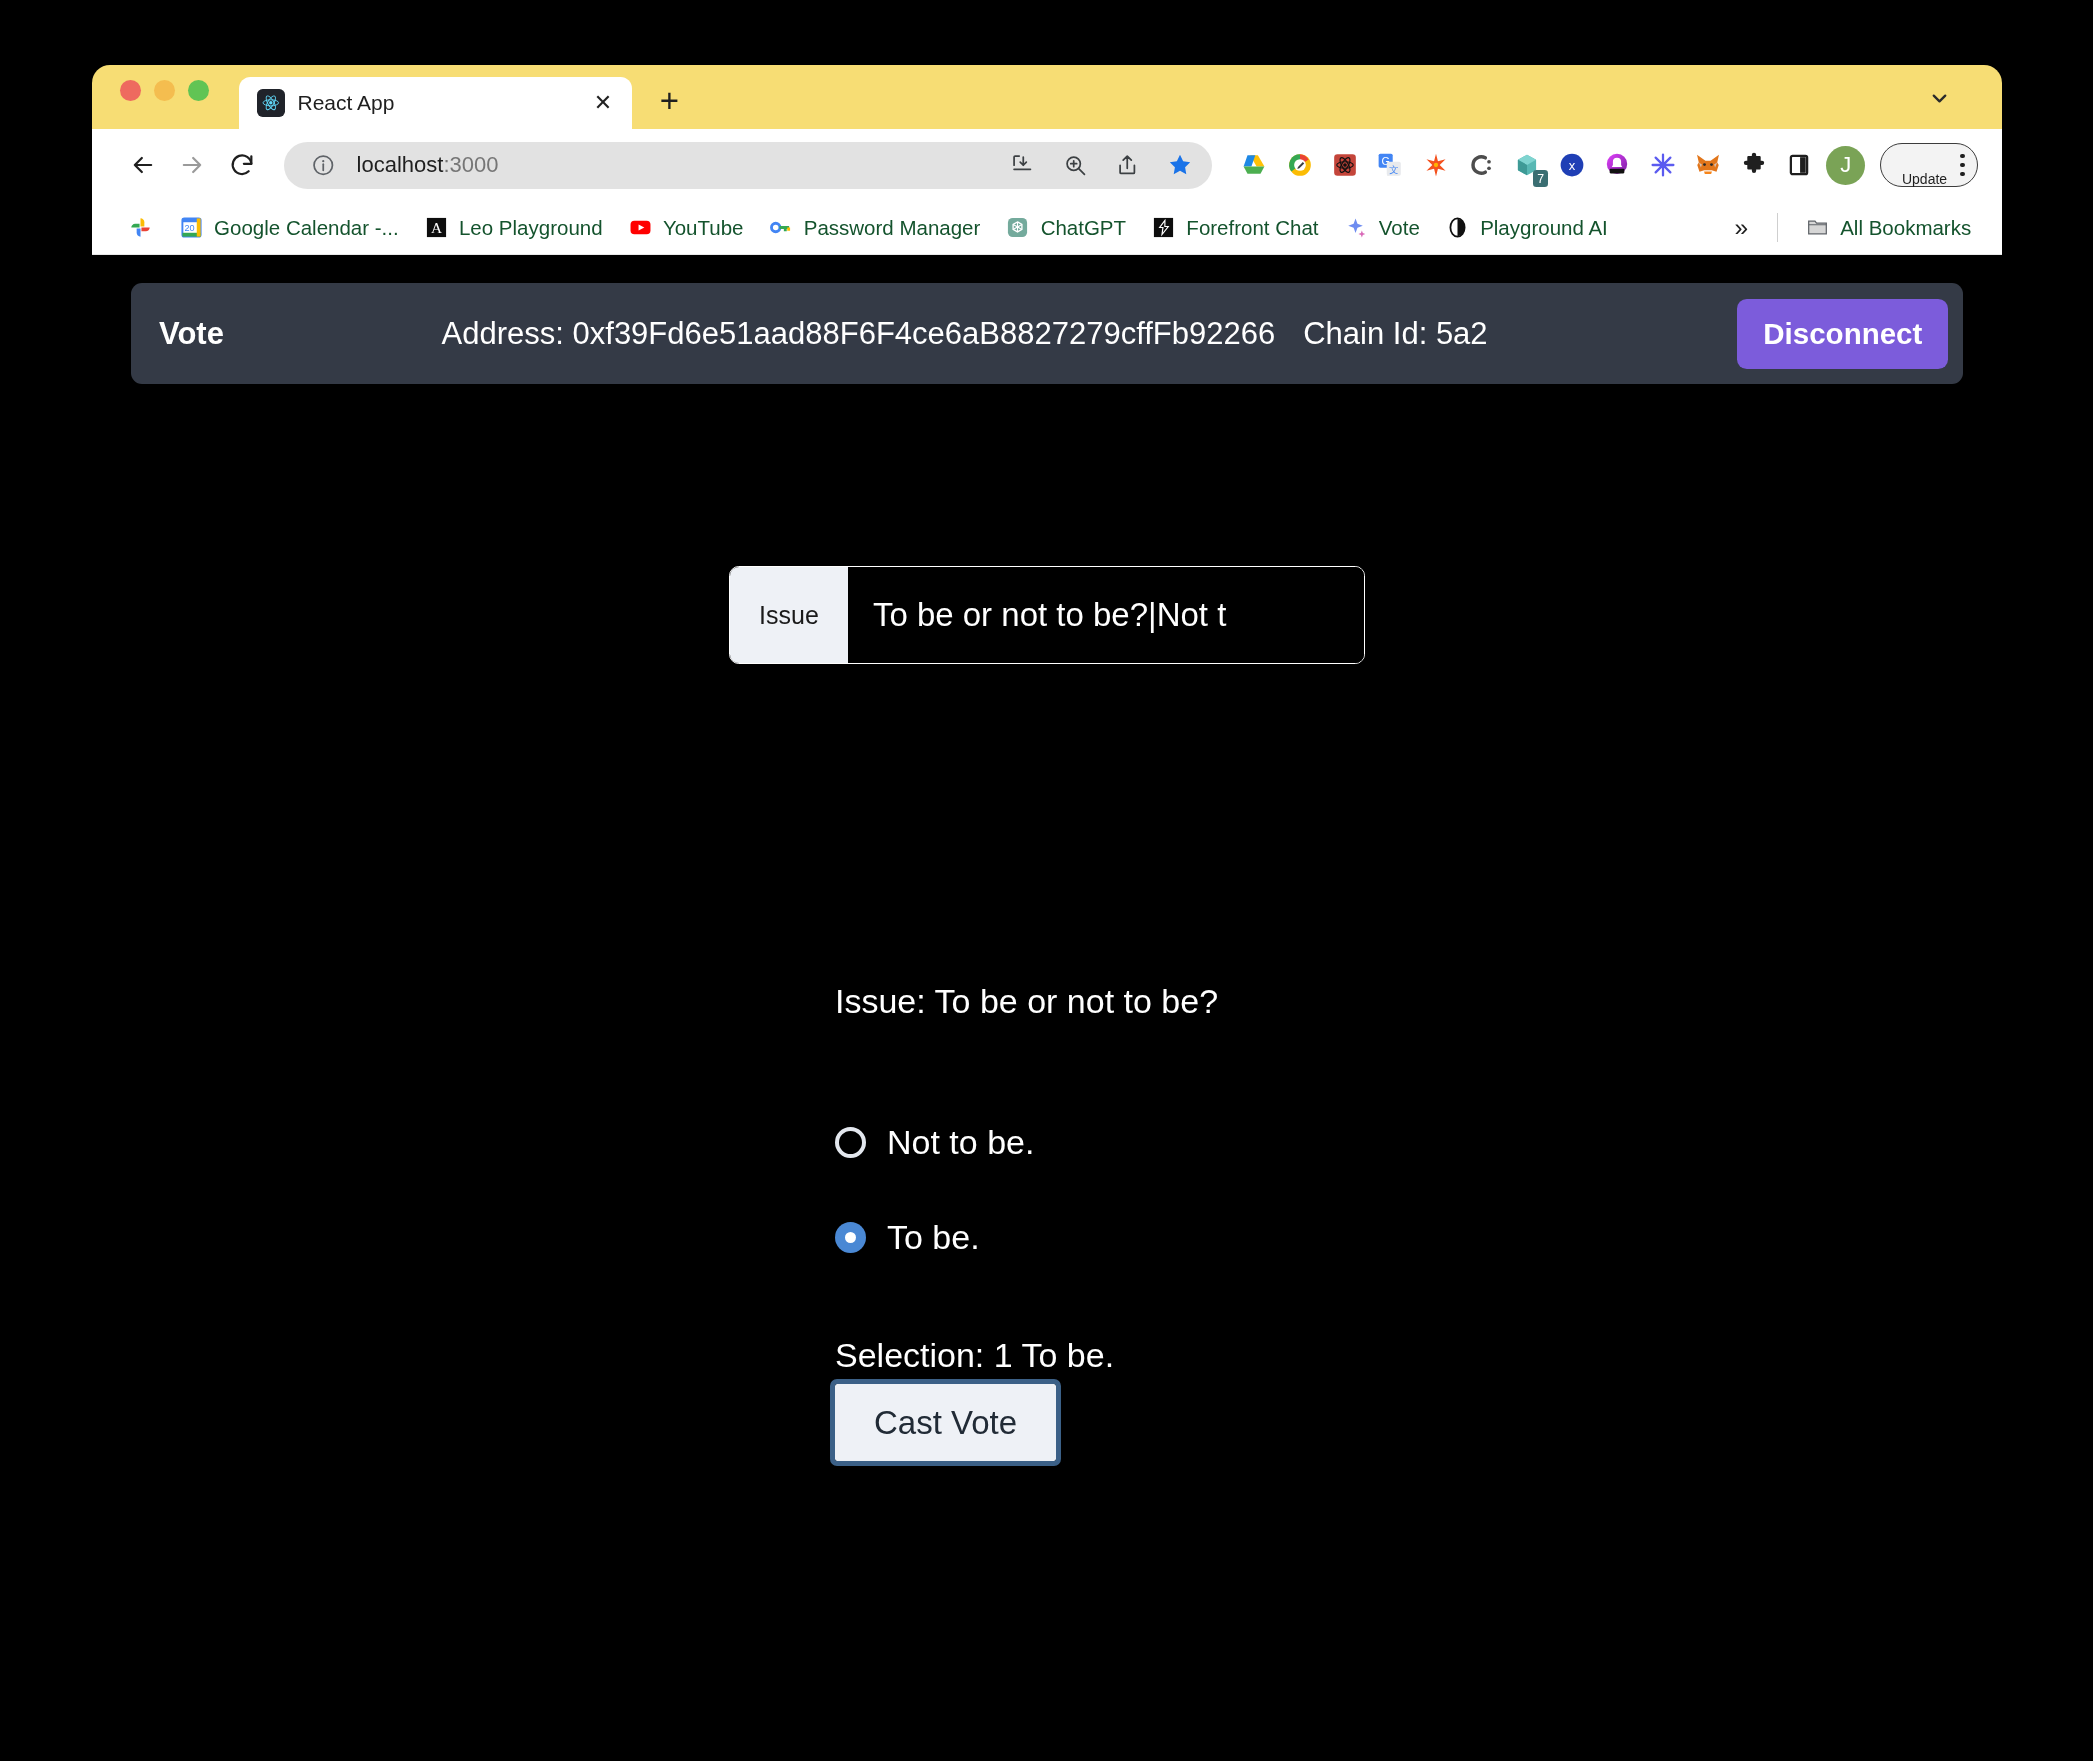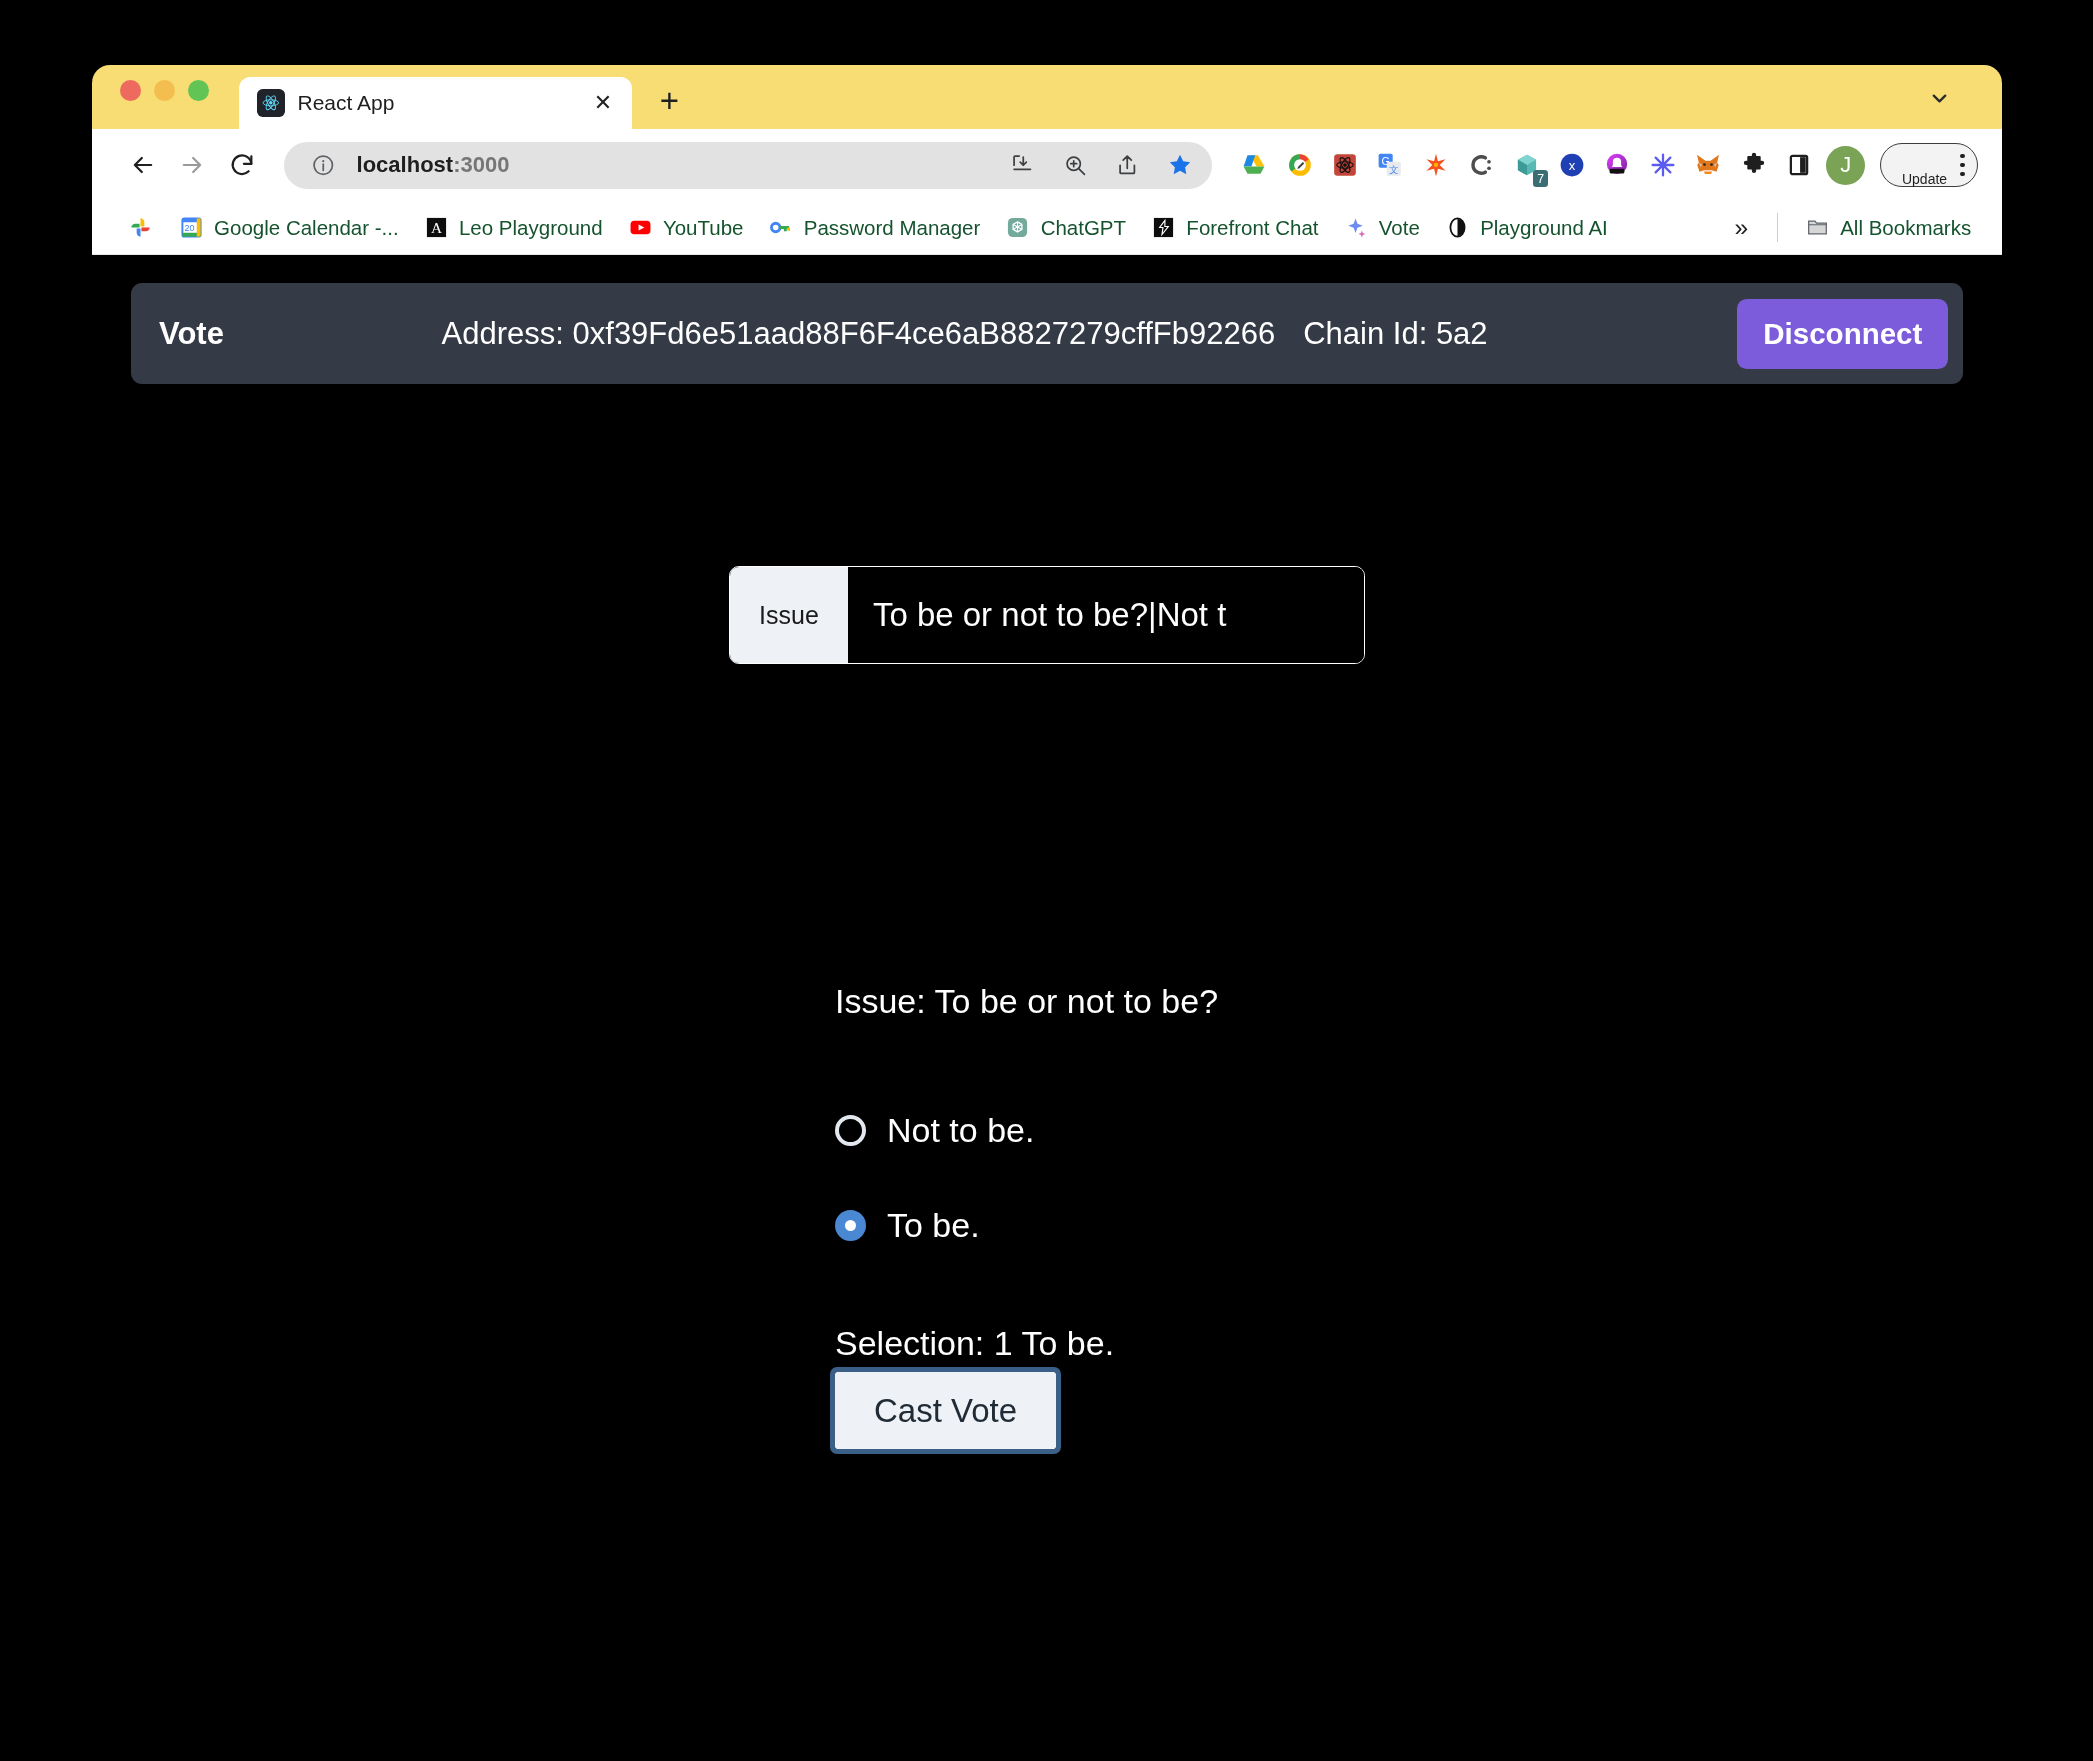--- a/index.html
+++ b/index.html
@@ -91,21 +91,21 @@
   .omnibox {
     flex: 1;
     height: 47px;
     margin: 0 11.5px 0 16.4px;
     background: #e2e2e2;
     border-radius: 24.5px;
     display: flex; align-items: center;
     padding: 0 13px 0 19.6px;
     gap: 14.7px;
   }
-  .omni-url { font-size: 22px; color: #1f1f1f; white-space: nowrap; font-weight: bold; }
+  .omni-url { font-size: 22px; color: #1f1f1f; white-space: nowrap; }
   .omni-url .port { color: #767676; }
   .omni-spacer { flex: 1; }
   .omni-icon {
     width: 38px; height: 38px; flex: none;
     display: flex; align-items: center; justify-content: center;
   }
   .ext-icons { display: flex; align-items: center; gap: 7.4px; padding-left: 8.2px; }
   .ext {
     width: 38px; height: 38px; flex: none;
     display: flex; align-items: center; justify-content: center;
@@ -224,20 +224,21 @@
 
   .issue-line {
     margin-top: 318px;
     font-size: 34px; color: #ffffff;
   }
   .radio-group { margin-top: 90px; }
   .radio-row {
     display: flex; align-items: center;
     gap: 21px;
     margin-bottom: 56px;
+    margin-top: 12px;
   }
   .radio-row:last-child { margin-bottom: 0; }
   .radio {
     width: 31px; height: 31px; border-radius: 50%;
     flex: none;
     display: flex; align-items: center; justify-content: center;
   }
   .radio.off { border: 4.1px solid #e3e7ee; background: transparent; }
   .radio.on  { background: #4a88d4; }
   .radio.on::after {

